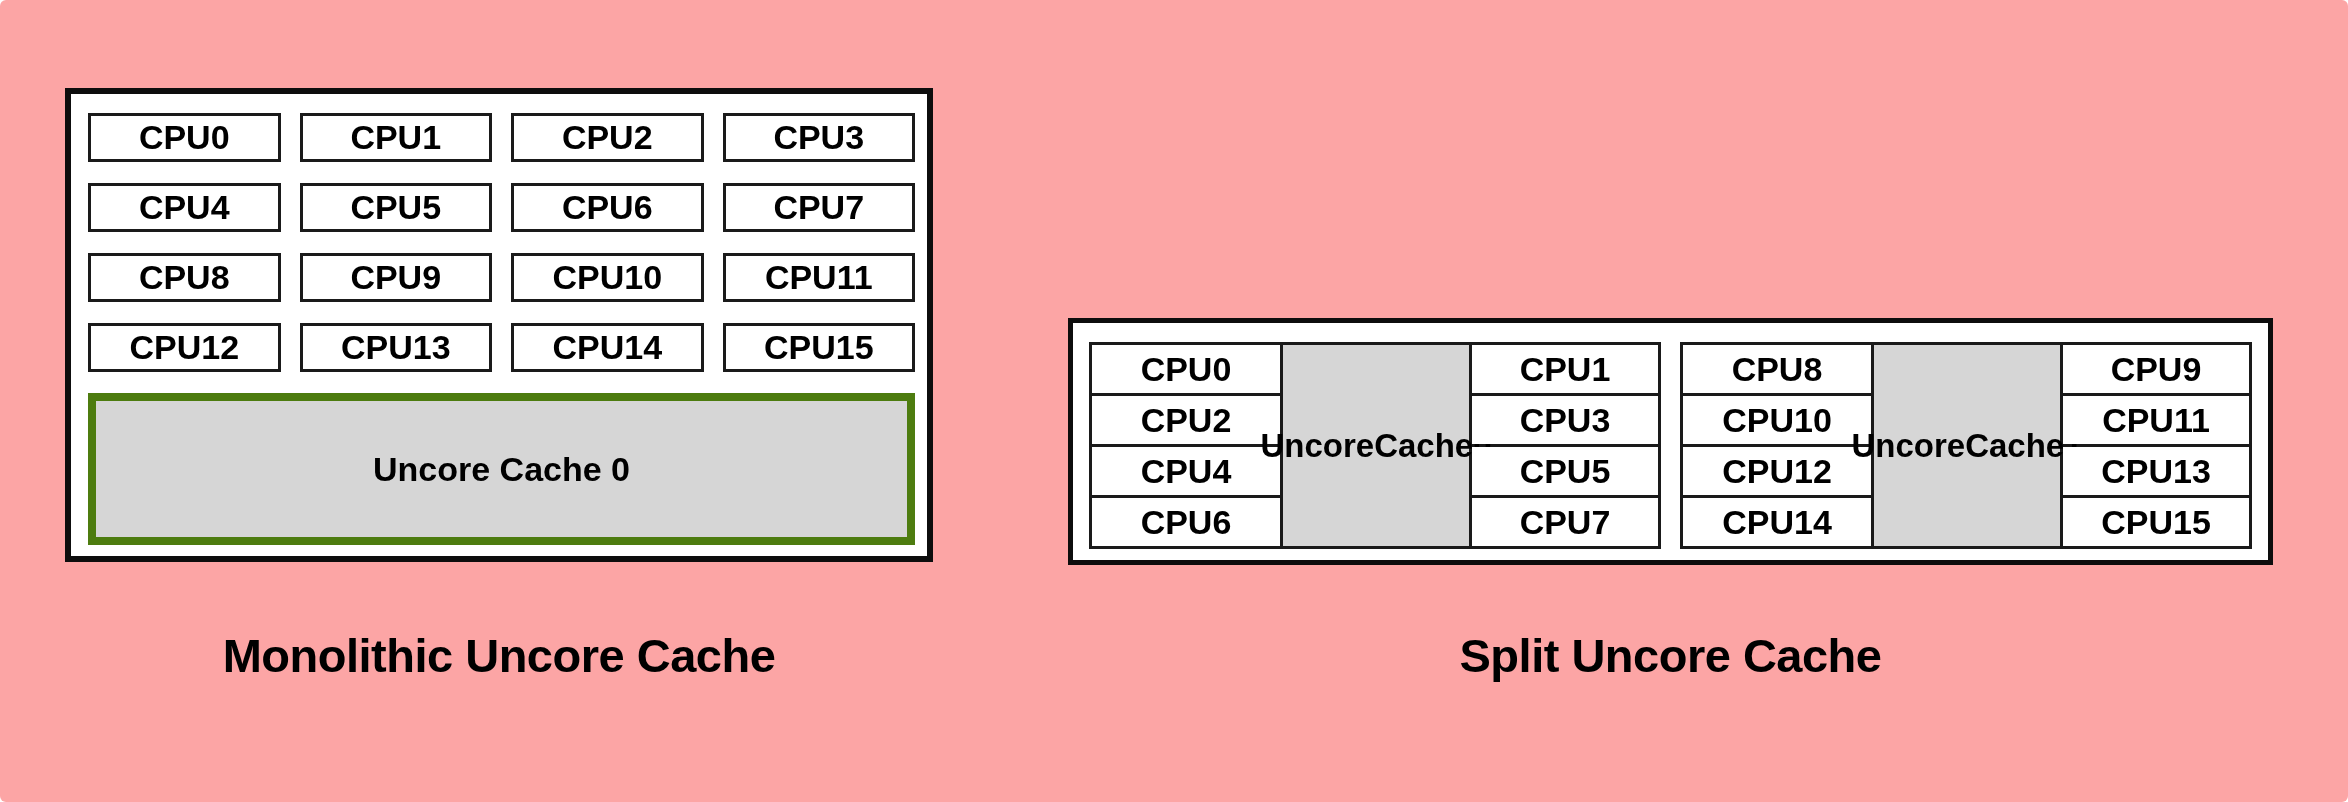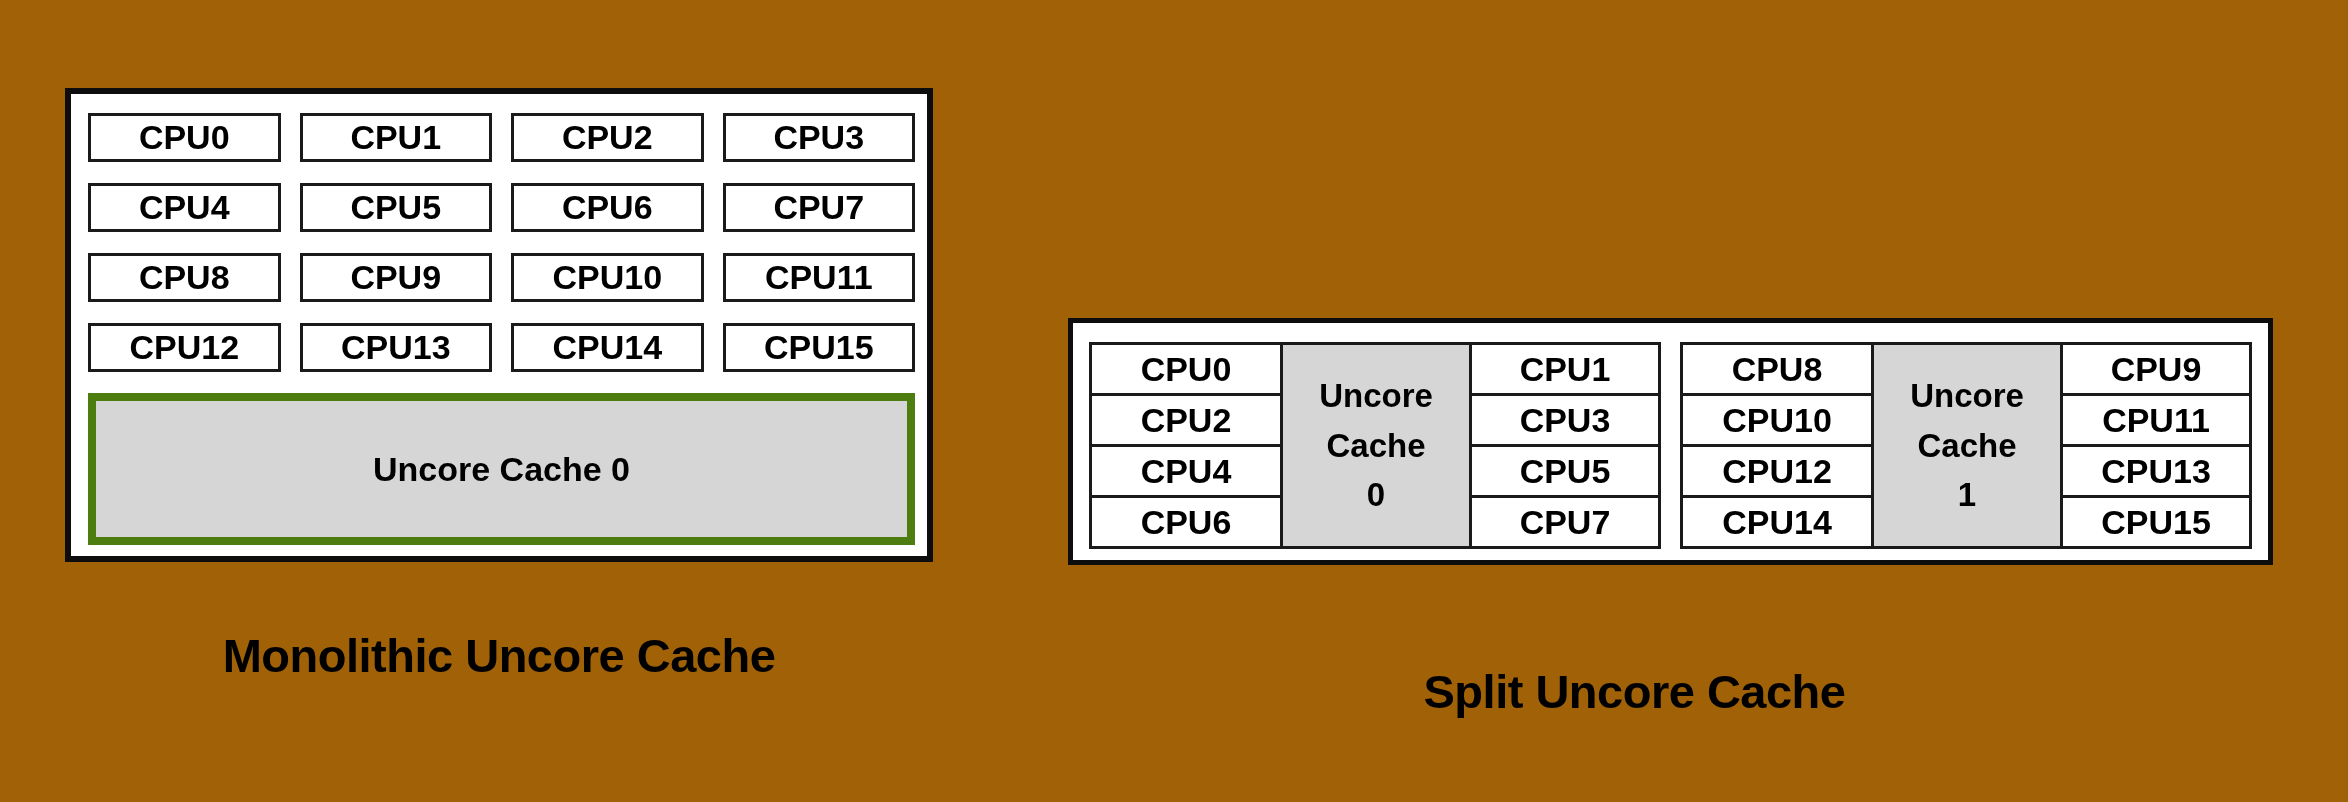--- a/index.html
+++ b/index.html
@@ -5,22 +5,23 @@
   html, body {
     margin: 0;
     padding: 0;
     background: #ffffff;
     font-family: "Liberation Sans", sans-serif;
   }
   #canvas {
     position: relative;
     width: 2348px;
     height: 802px;
-    background: #a16207;
+    background: #fca5a5;
     overflow: hidden;
+    border-radius: 6px;
   }
 
   
   .mono-box {
     position: absolute;
     left: 65px;
     top: 88px;
     width: 868px;
     height: 474px;
     border: 6px solid #0d0d0d;
@@ -103,21 +104,21 @@
   .g-left  { grid-column: 1; }
   .g-right { grid-column: 3; }
   .r1 { grid-row: 1; }
   .r2 { grid-row: 2; }
   .r3 { grid-row: 3; }
   .r4 { grid-row: 4; }
   .g-cache {
     grid-column: 2;
     grid-row: 1 / span 4;
     display: flex;
-    flex-direction: column;
+    flex-direction: row;
     align-items: center;
     justify-content: center;
     font-weight: bold;
     font-size: 33px;
     line-height: 1.5;
     color: #000000;
   }
 
   
   .grayfill { background: #d6d6d6; }
@@ -125,21 +126,21 @@
   
   .caption {
     position: absolute;
     text-align: center;
     font-weight: bold;
     font-size: 47px;
     color: #000000;
     letter-spacing: -0.5px;
   }
   .caption-mono  { left: 65px;  width: 868px;  top: 628px; }
-  .caption-split { left: 1032px; width: 1205px; top: 628px; margin-top: 36px; }
+  .caption-split { left: 1068px; width: 1205px; top: 628px; }
 </style>
 </head>
 <body>
 
 <div id="canvas">
 
   <div class="mono-box">
     <div class="mono-grid">
       <div class="cpu-box">CPU0</div>
       <div class="cpu-box">CPU1</div>

